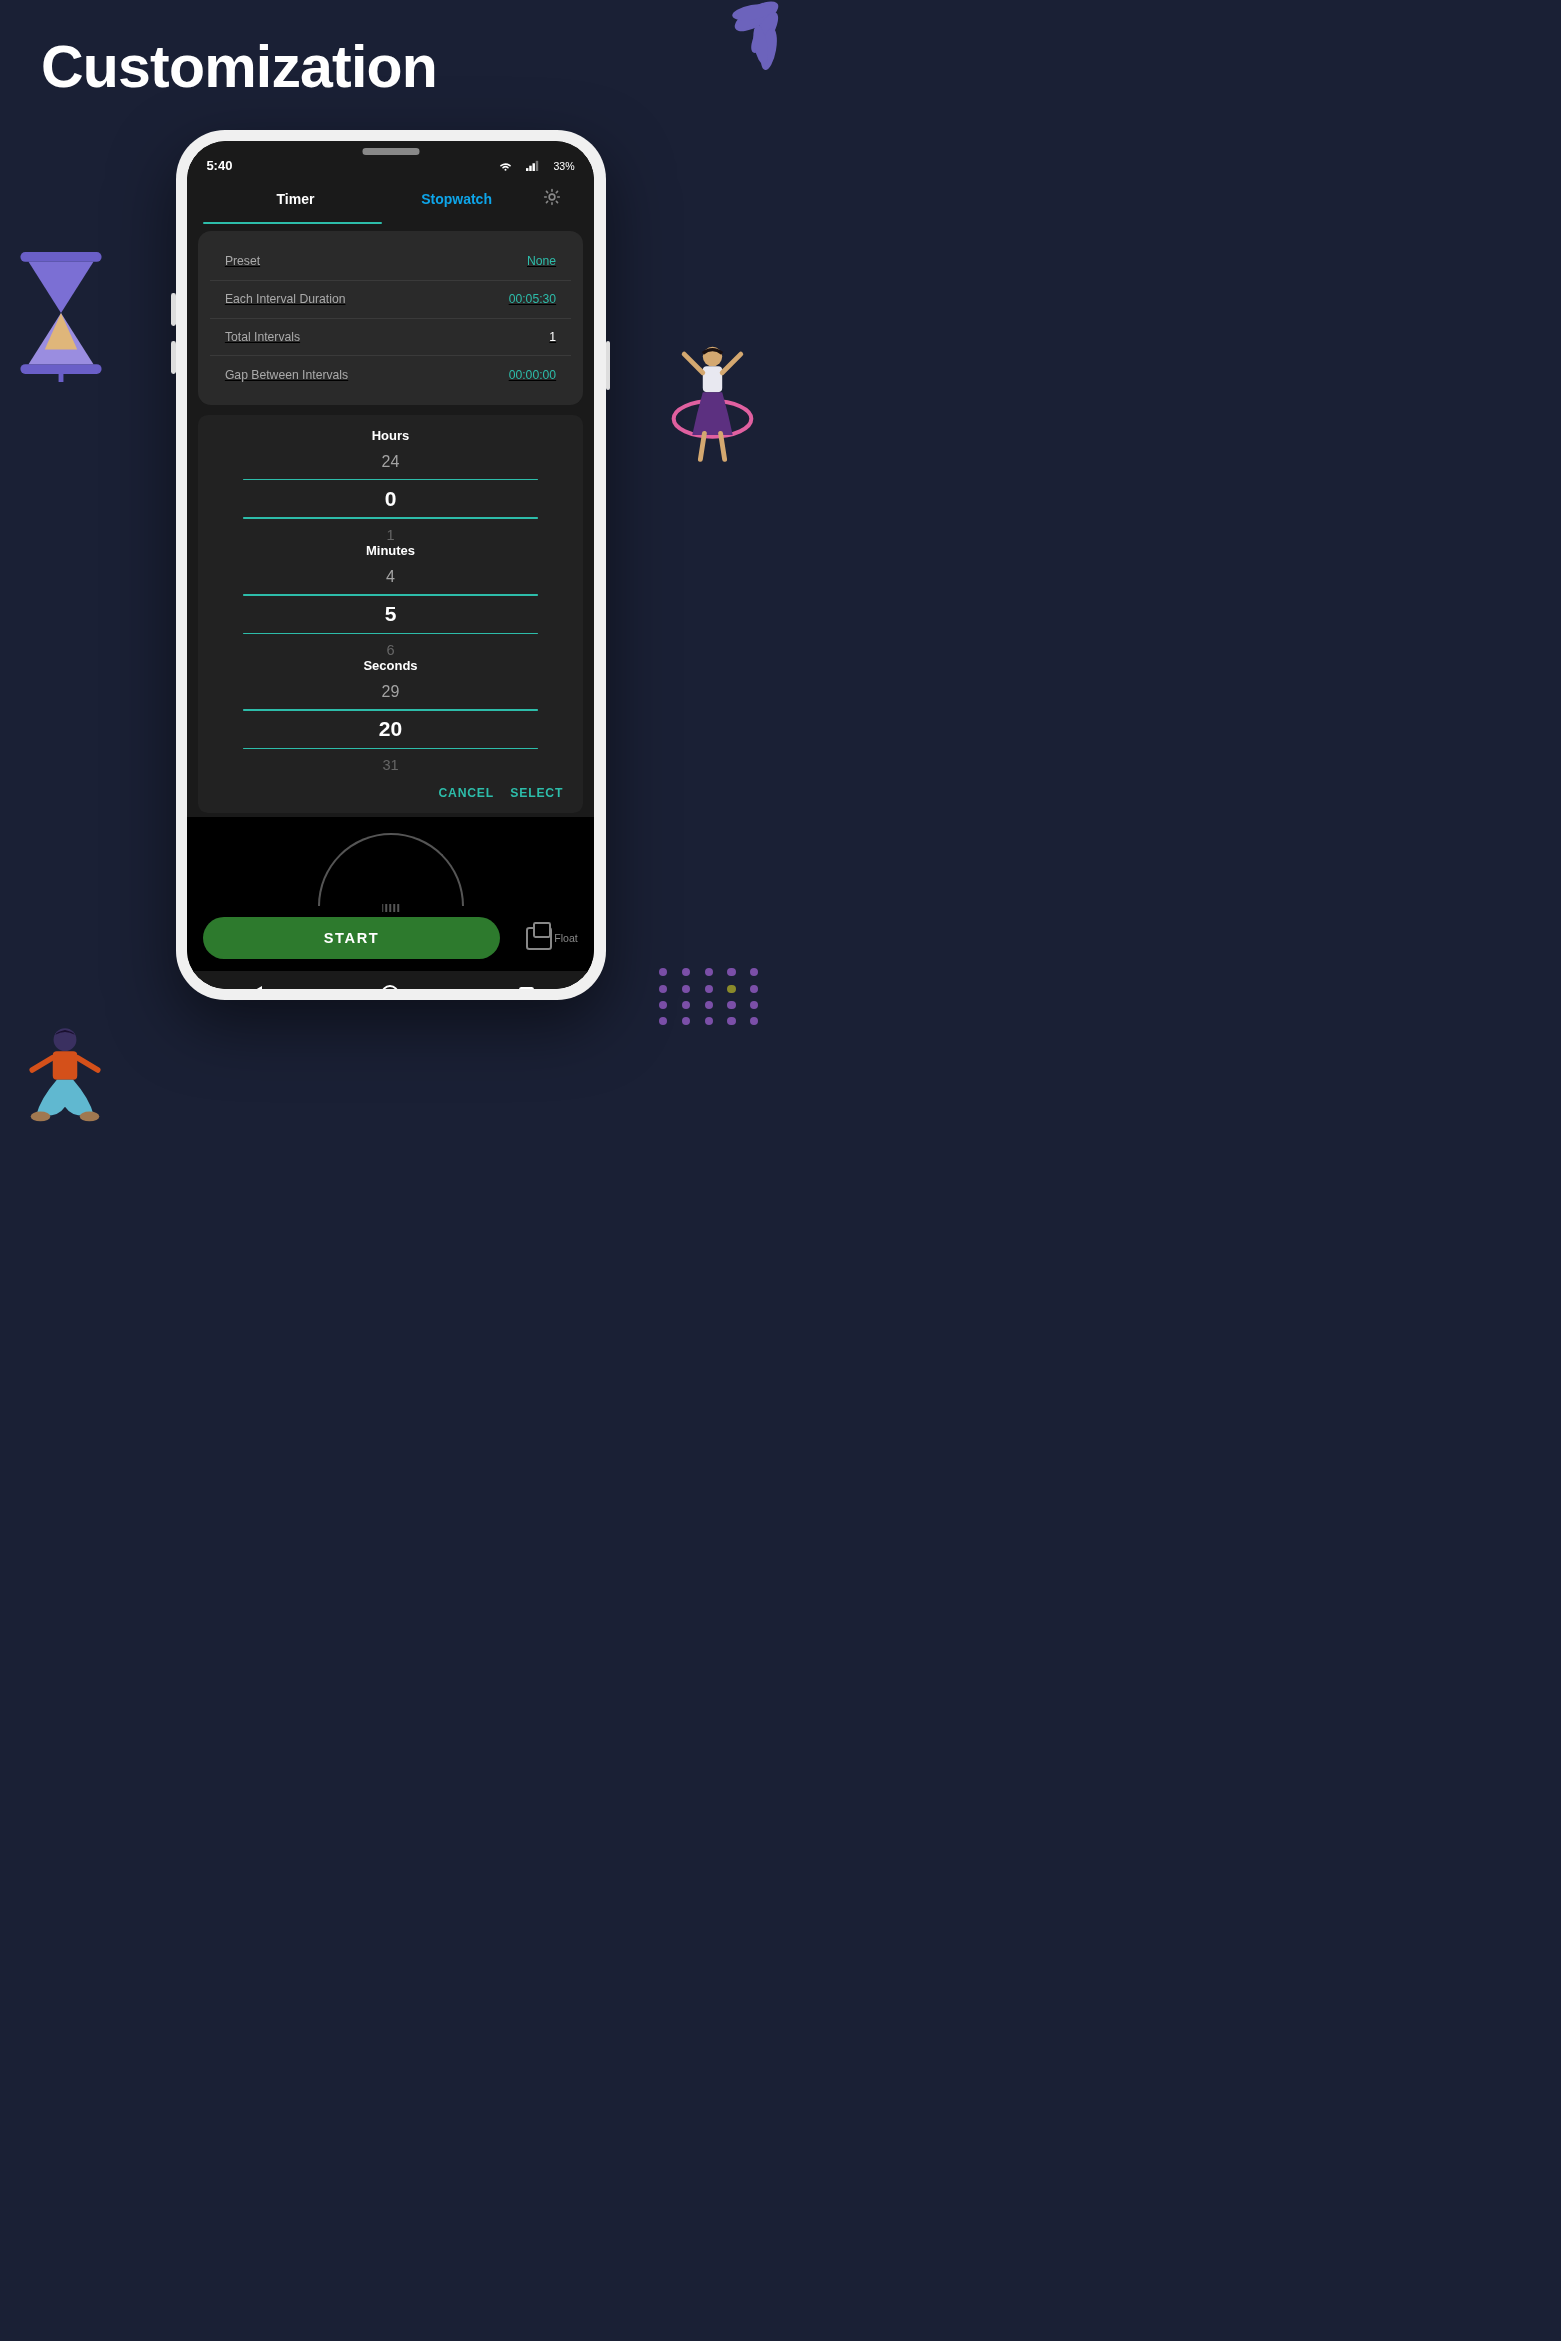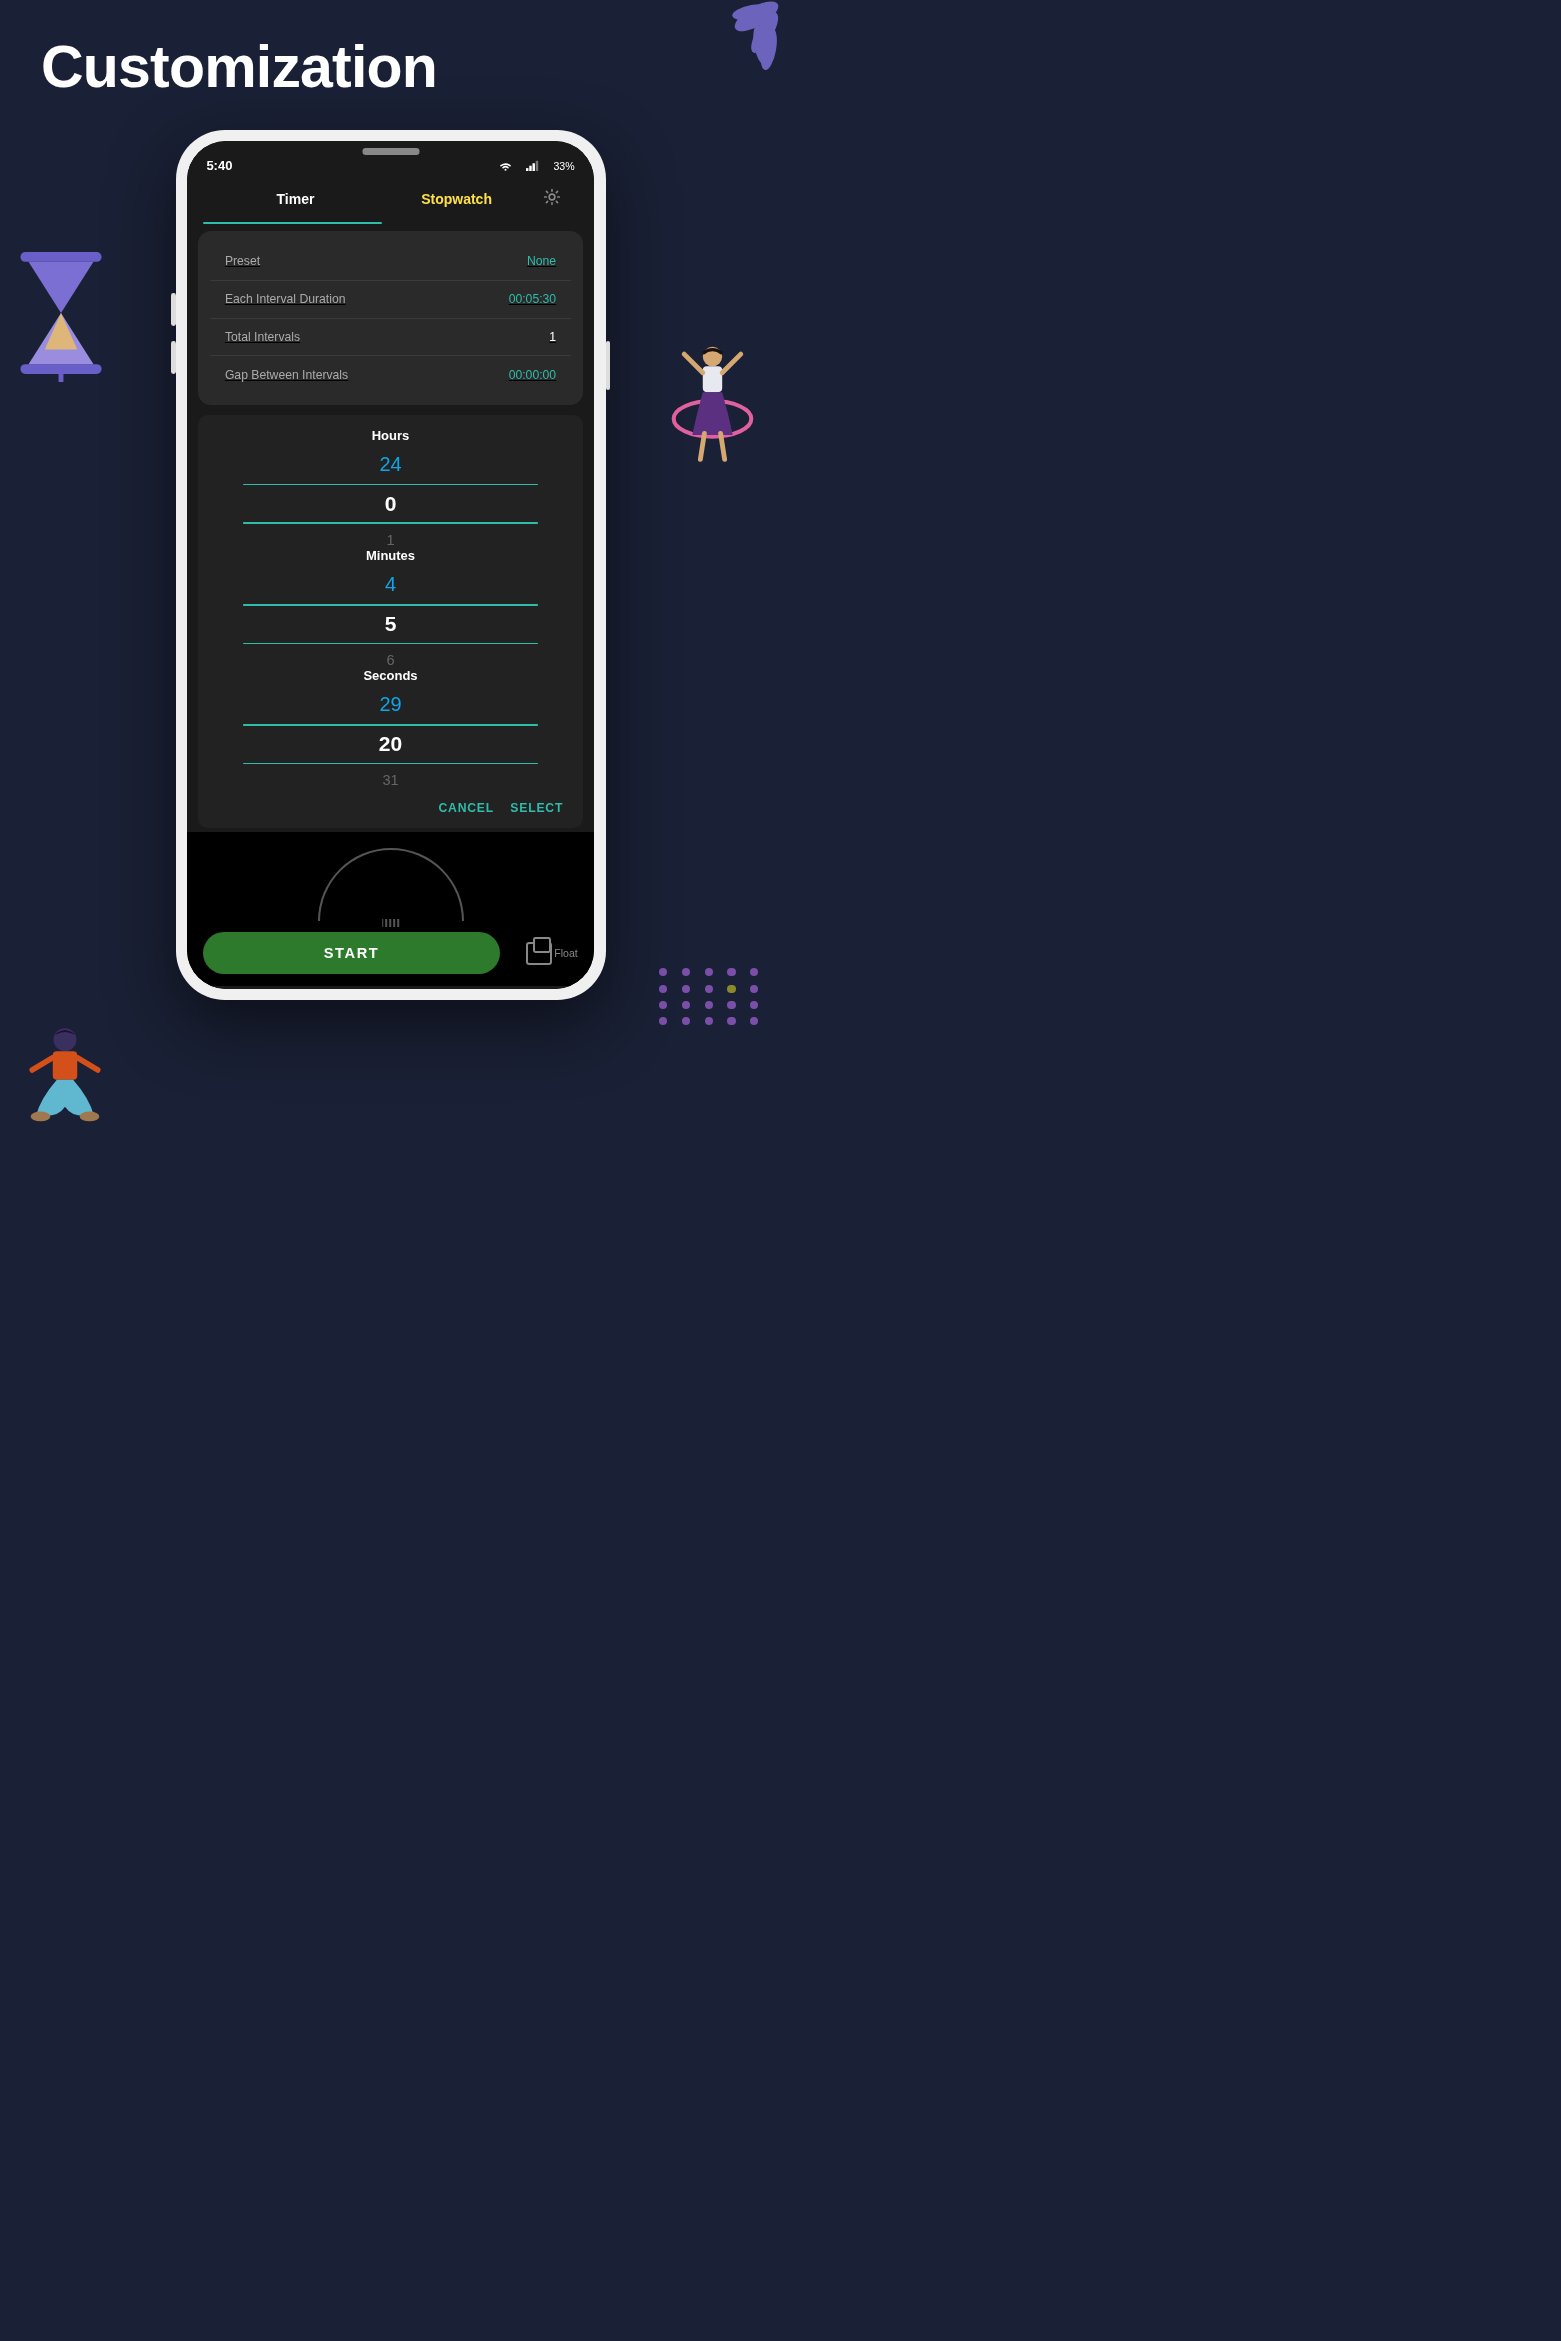--- a/index.html
+++ b/index.html
@@ -198,21 +198,21 @@
       padding: 0 28px;
       flex-shrink: 0;
       position: relative;
     }
 
     .tab {
       flex: 1;
       text-align: center;
       font-size: 14px;
       font-weight: 600;
-      color: #fde047;
+      color: #0ea5e9;
       padding: 8.1px 0;
       cursor: pointer;
     }
 
     .tab.active {
       color: #ffffff;
     }
 
     .tab-indicator {
       position: absolute;
@@ -287,22 +287,22 @@
     }
 
     .picker-col-header {
       color: #ffffff;
       font-size: 13px;
       font-weight: 700;
       margin-bottom: 9.8px;
     }
 
     .picker-value-above {
-      color: #0ea5e9;
-      font-size: 20px;
+      color: #a3a3a3;
+      font-size: 16px;
       margin-bottom: 8.1px;
     }
 
     .picker-line {
       width: 80%;
       height: 1.6px;
       background: #2dbdaa;
       border-radius: 0.8px;
       margin-bottom: 1.6px;
     }

